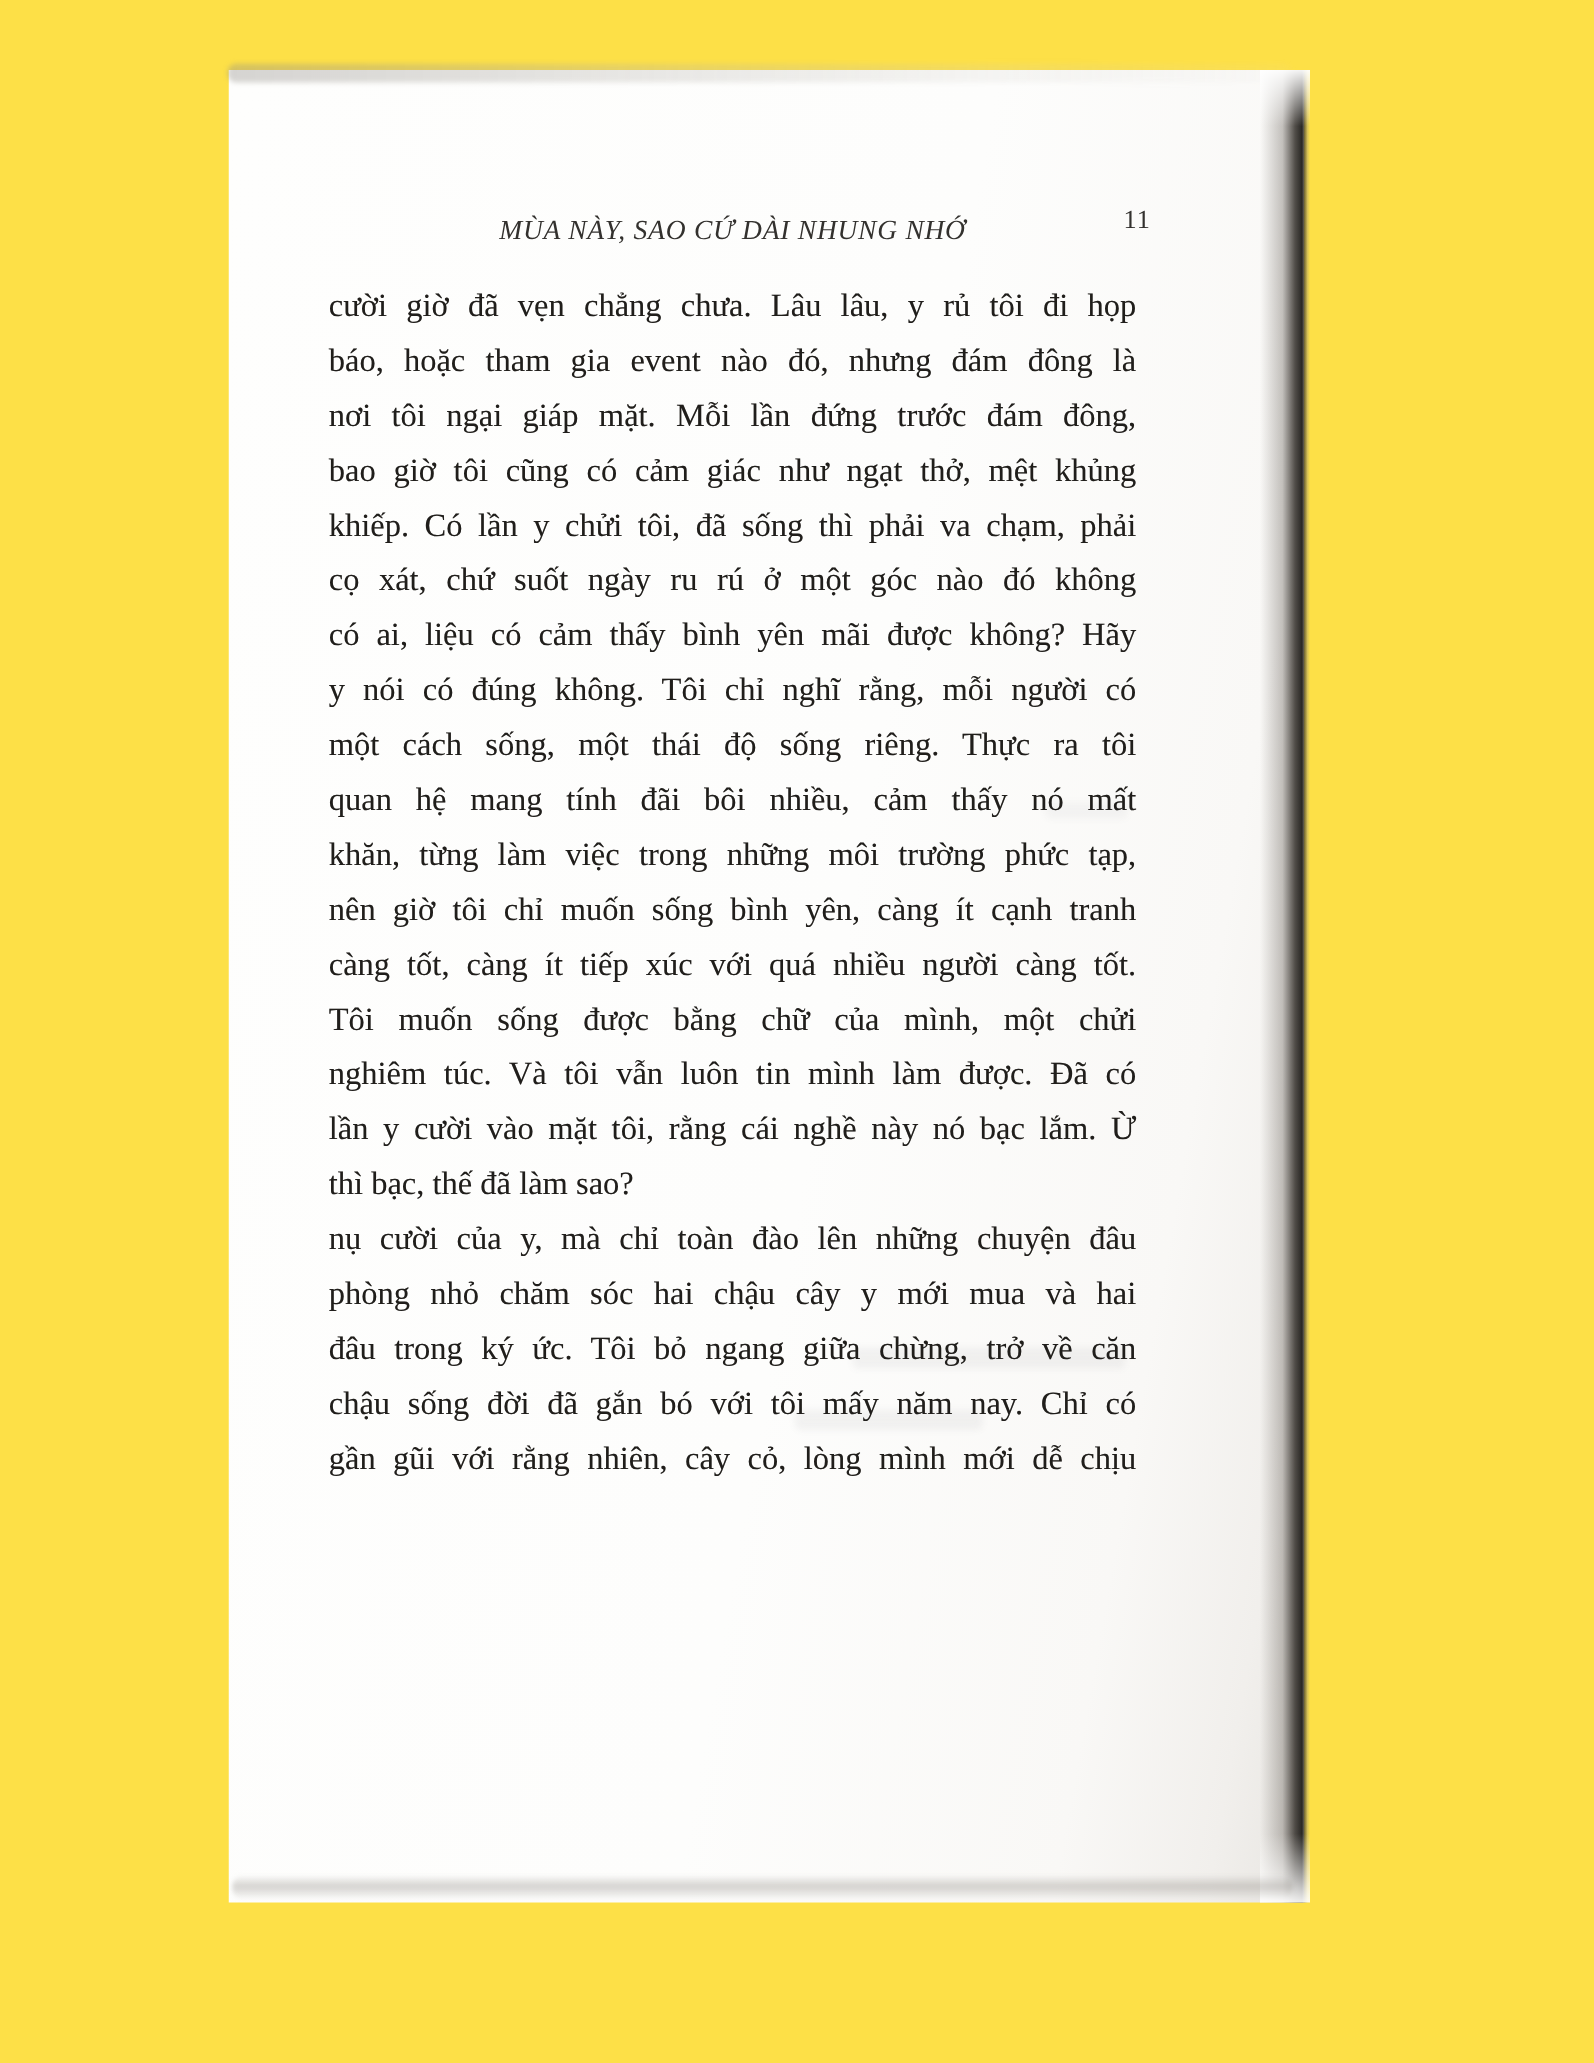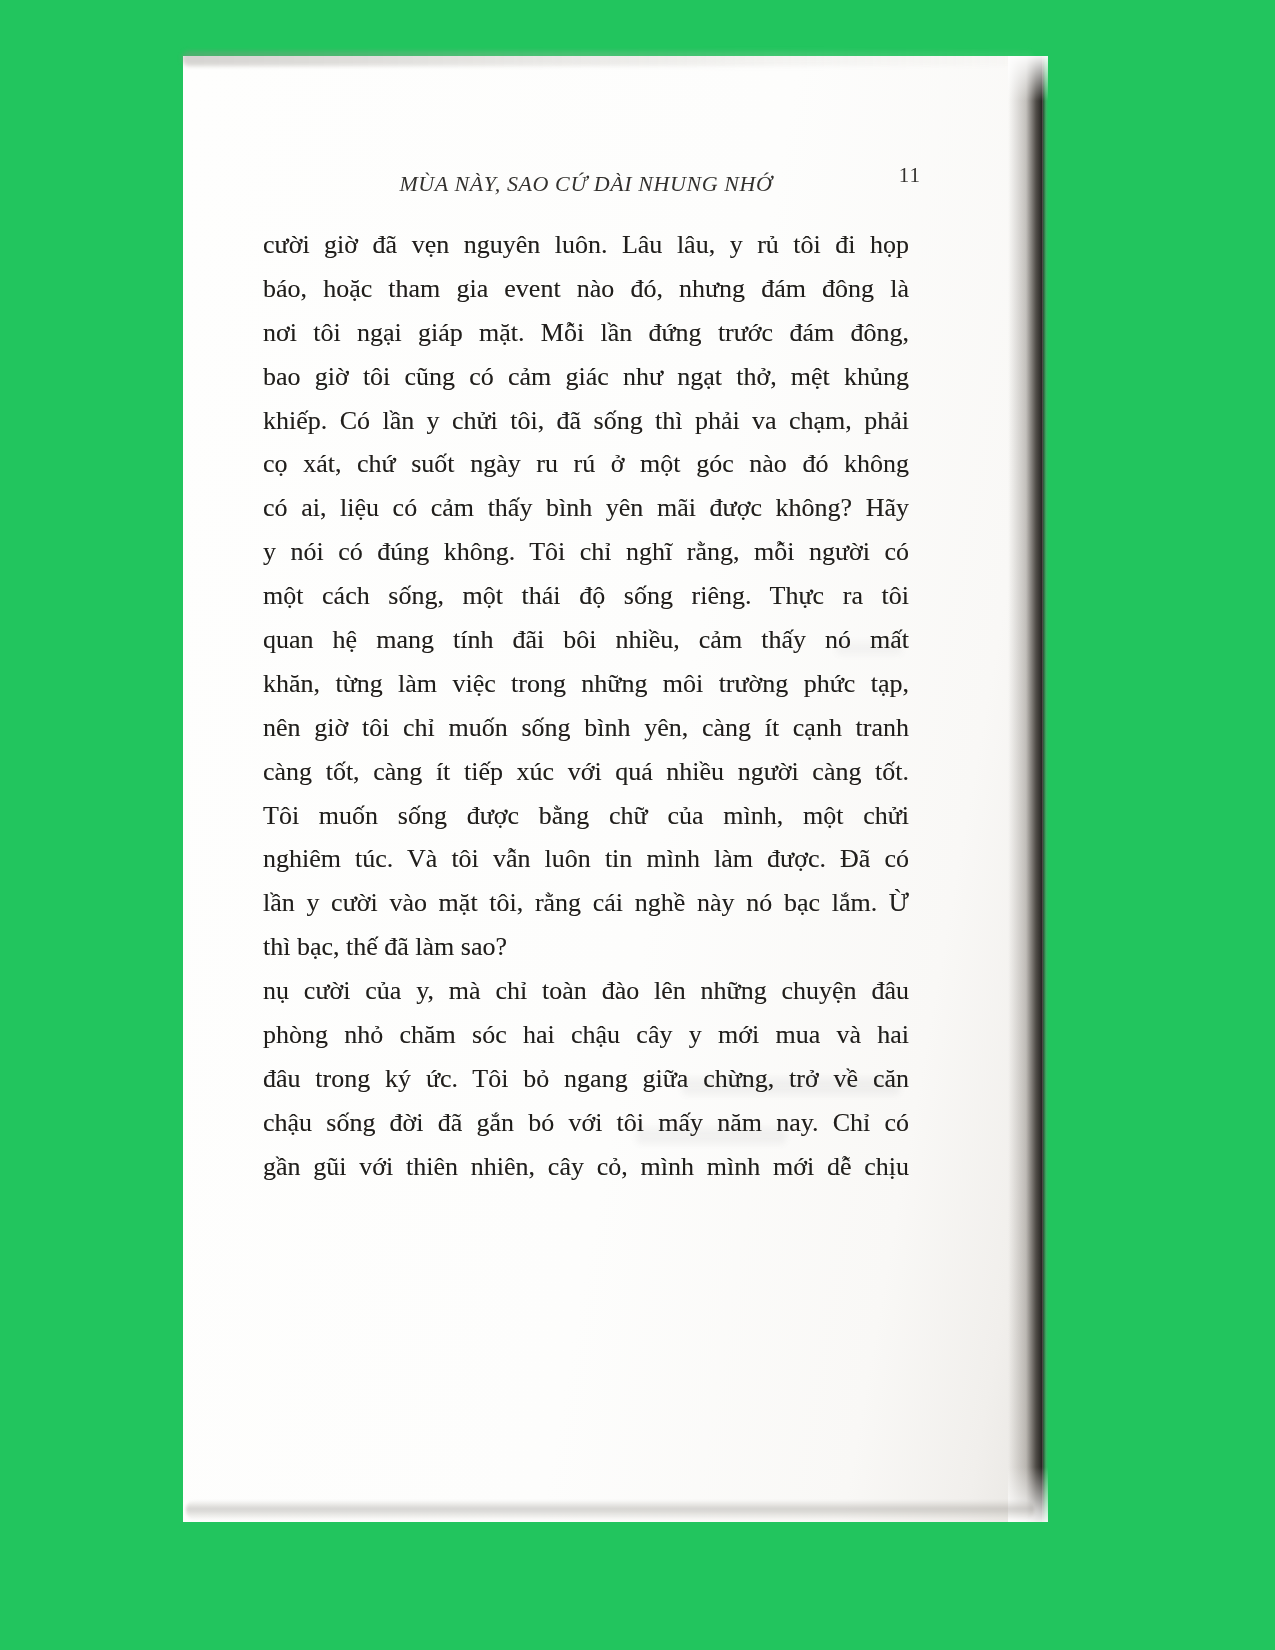--- a/index.html
+++ b/index.html
@@ -8,21 +8,21 @@
     background: #ffffff;
     width: 1275px;
     height: 1650px;
     overflow: hidden;
     font-family: "Liberation Serif", "DejaVu Serif", serif;
   }
   .scan {
     position: absolute;
     left: 0; top: 0;
     width: 1275px; height: 1650px;
-    background: #22c55e;
+    background: #fde047;
   }
   
   .page-surface {
     position: absolute;
     left: 183px; top: 56px;
     width: 860px; height: 1466px;
     background: linear-gradient(100deg,
       #fefefd 0%, #fdfdfc 55%, #f9f8f6 82%,
       #f1efec 93%, #e7e5e1 100%);
   }
@@ -138,37 +138,37 @@
   <div class="showthrough st1"></div>
   <div class="showthrough st2"></div>
   <div class="showthrough st3"></div>
 
   <div class="running-header">
     <span class="header-title">MÙA NÀY, SAO CỨ DÀI NHUNG NHỚ</span>
     <span class="page-number">11</span>
   </div>
 
   <div class="page-body">
-      <div class="line">cười giờ đã vẹn nguyên luôn. Lâu lâu, y rủ tôi đi họp</div>
+      <div class="line">cười giờ đã vẹn chẳng chưa. Lâu lâu, y rủ tôi đi họp</div>
       <div class="line">báo, hoặc tham gia event nào đó, nhưng đám đông là</div>
       <div class="line">nơi tôi ngại giáp mặt. Mỗi lần đứng trước đám đông,</div>
       <div class="line">bao giờ tôi cũng có cảm giác như ngạt thở, mệt khủng</div>
       <div class="line">khiếp. Có lần y chửi tôi, đã sống thì phải va chạm, phải</div>
       <div class="line">cọ xát, chứ suốt ngày ru rú ở một góc nào đó không</div>
       <div class="line">có ai, liệu có cảm thấy bình yên mãi được không? Hãy</div>
       <div class="line">y nói có đúng không. Tôi chỉ nghĩ rằng, mỗi người có</div>
       <div class="line">một cách sống, một thái độ sống riêng. Thực ra tôi</div>
       <div class="line">quan hệ mang tính đãi bôi nhiều, cảm thấy nó mất</div>
       <div class="line">khăn, từng làm việc trong những môi trường phức tạp,</div>
       <div class="line">nên giờ tôi chỉ muốn sống bình yên, càng ít cạnh tranh</div>
       <div class="line">càng tốt, càng ít tiếp xúc với quá nhiều người càng tốt.</div>
       <div class="line">Tôi muốn sống được bằng chữ của mình, một chửi</div>
       <div class="line">nghiêm túc. Và tôi vẫn luôn tin mình làm được. Đã có</div>
       <div class="line">lần y cười vào mặt tôi, rằng cái nghề này nó bạc lắm. Ừ</div>
       <div class="line endline">thì bạc, thế đã làm sao?</div>
       <div class="line">nụ cười của y, mà chỉ toàn đào lên những chuyện đâu</div>
       <div class="line">phòng nhỏ chăm sóc hai chậu cây y mới mua và hai</div>
       <div class="line">đâu trong ký ức. Tôi bỏ ngang giữa chừng, trở về căn</div>
       <div class="line">chậu sống đời đã gắn bó với tôi mấy năm nay. Chỉ có</div>
-      <div class="line">gần gũi với thiên nhiên, cây cỏ, mình mình mới dễ chịu</div>
+      <div class="line">gần gũi với rằng nhiên, cây cỏ, lòng mình mới dễ chịu</div>
     </div>
 
 </div>
 
 </body></html>

